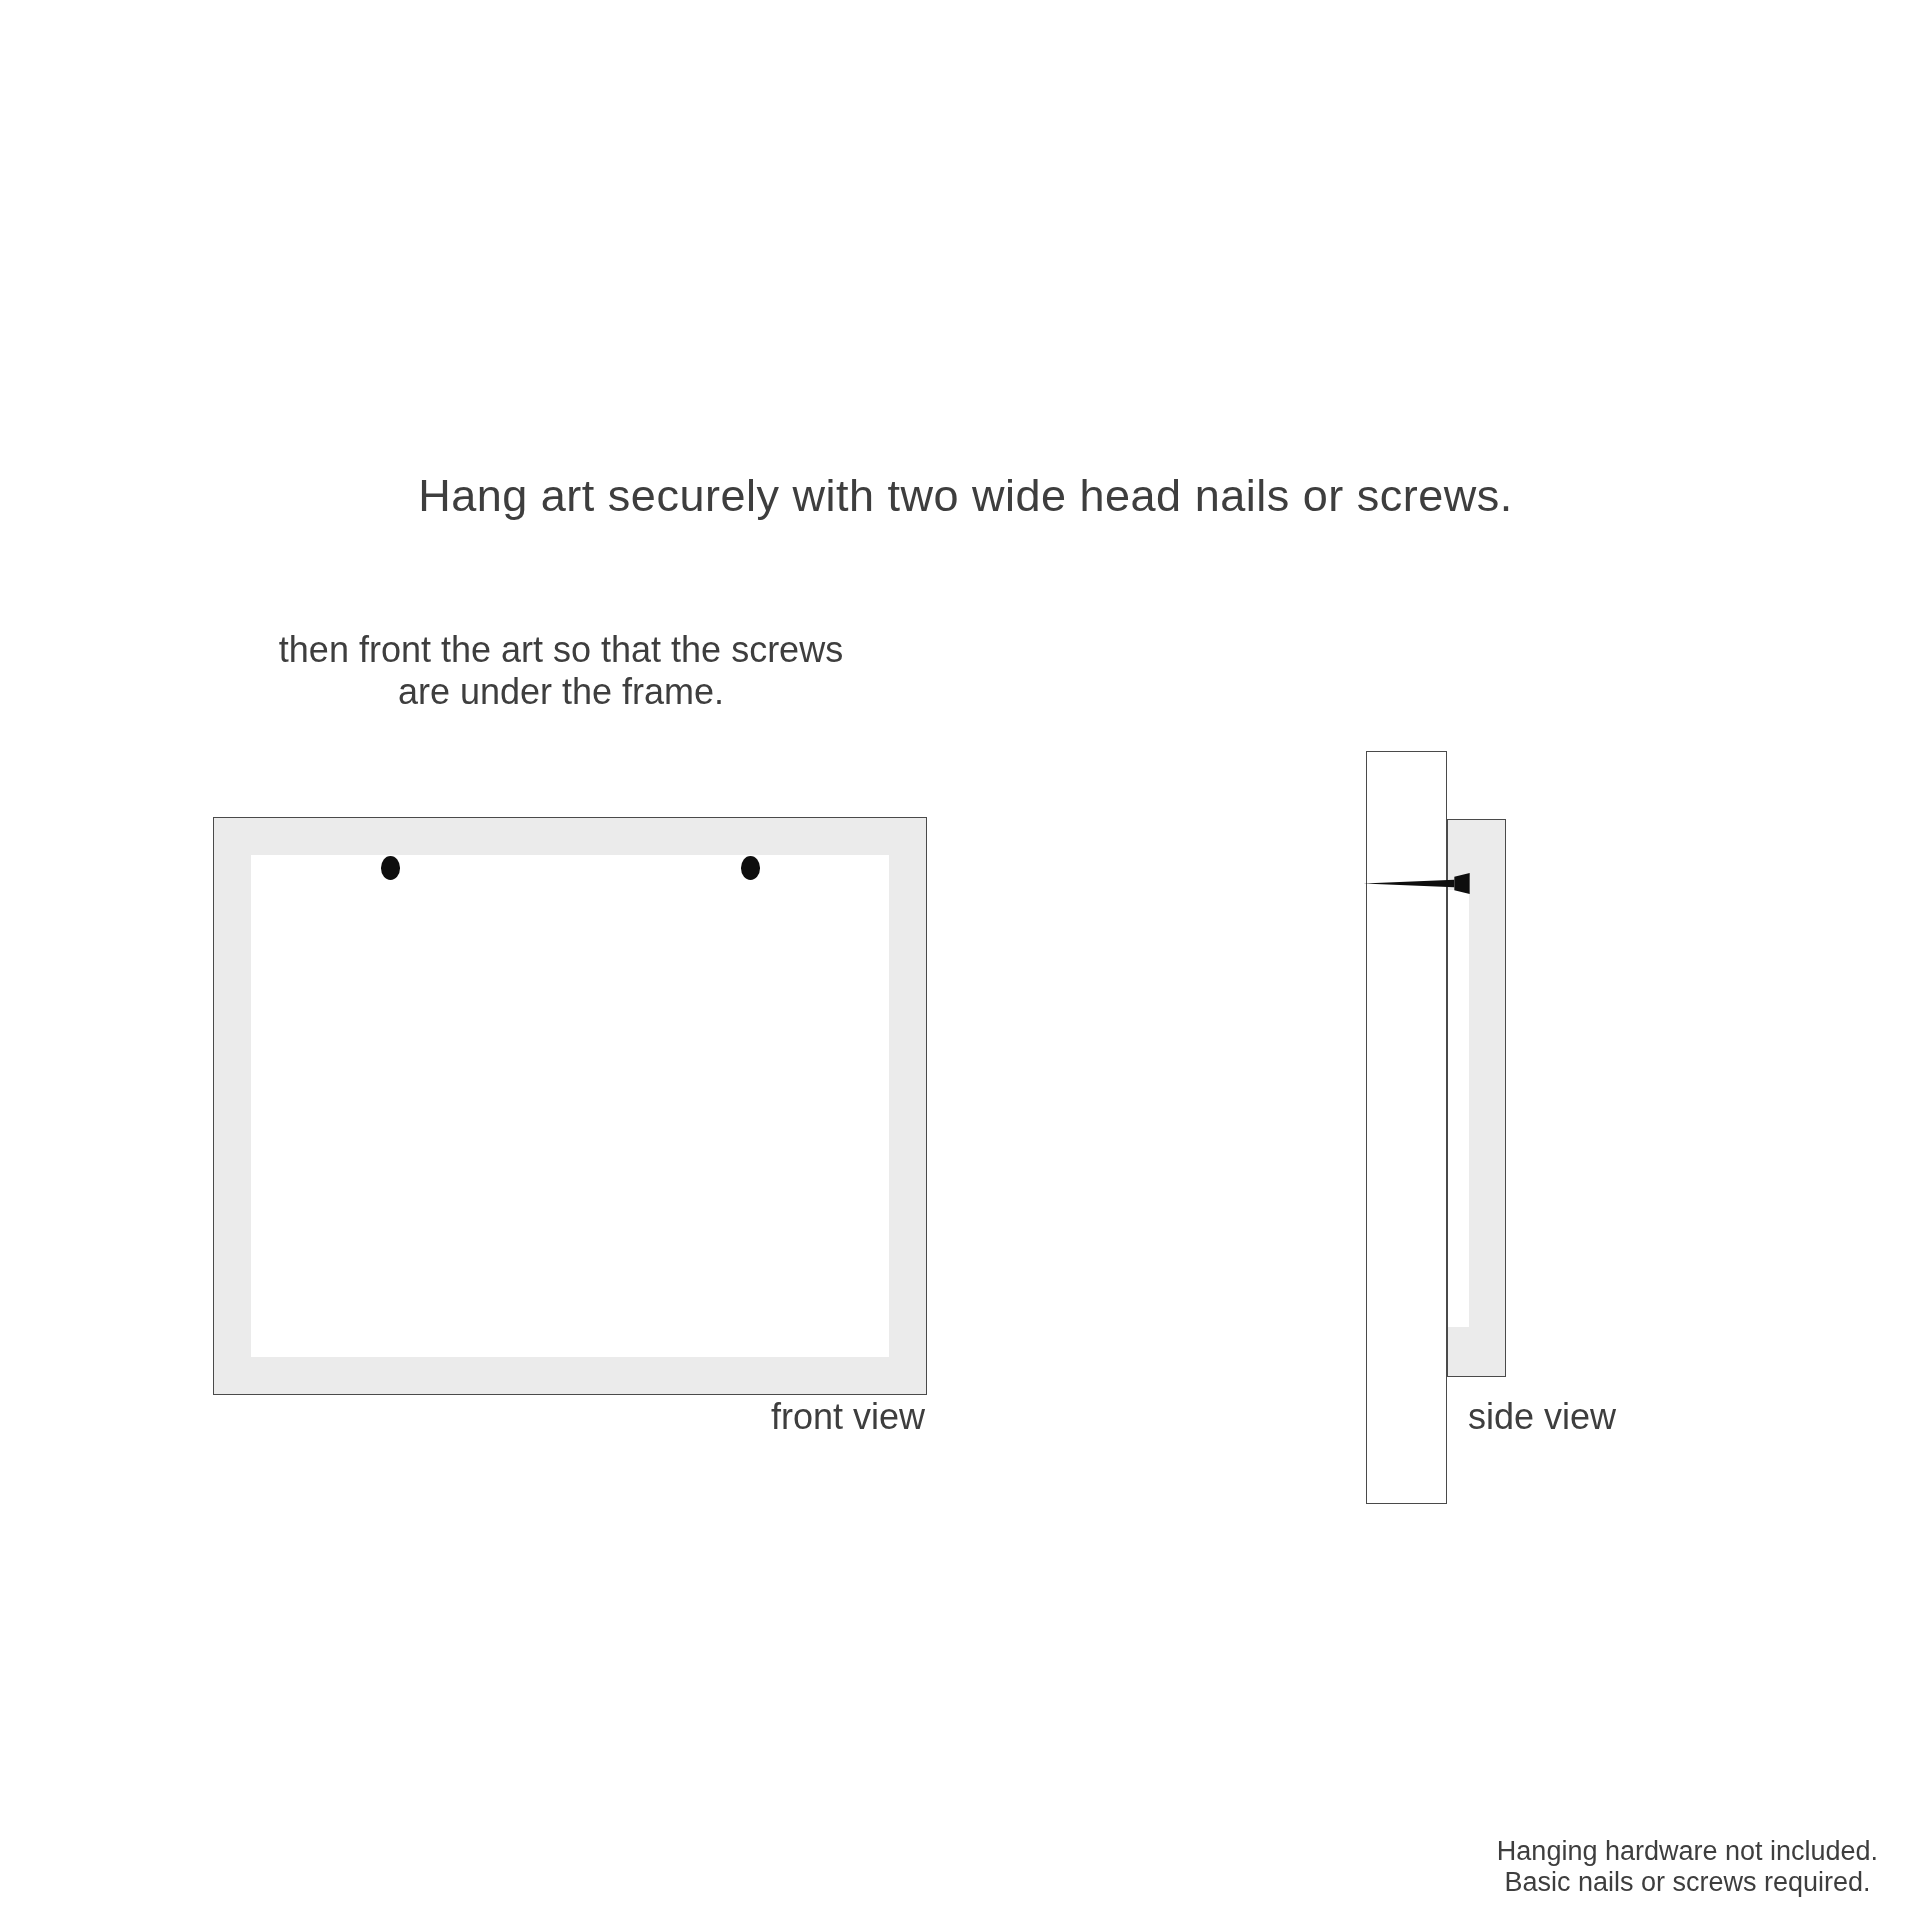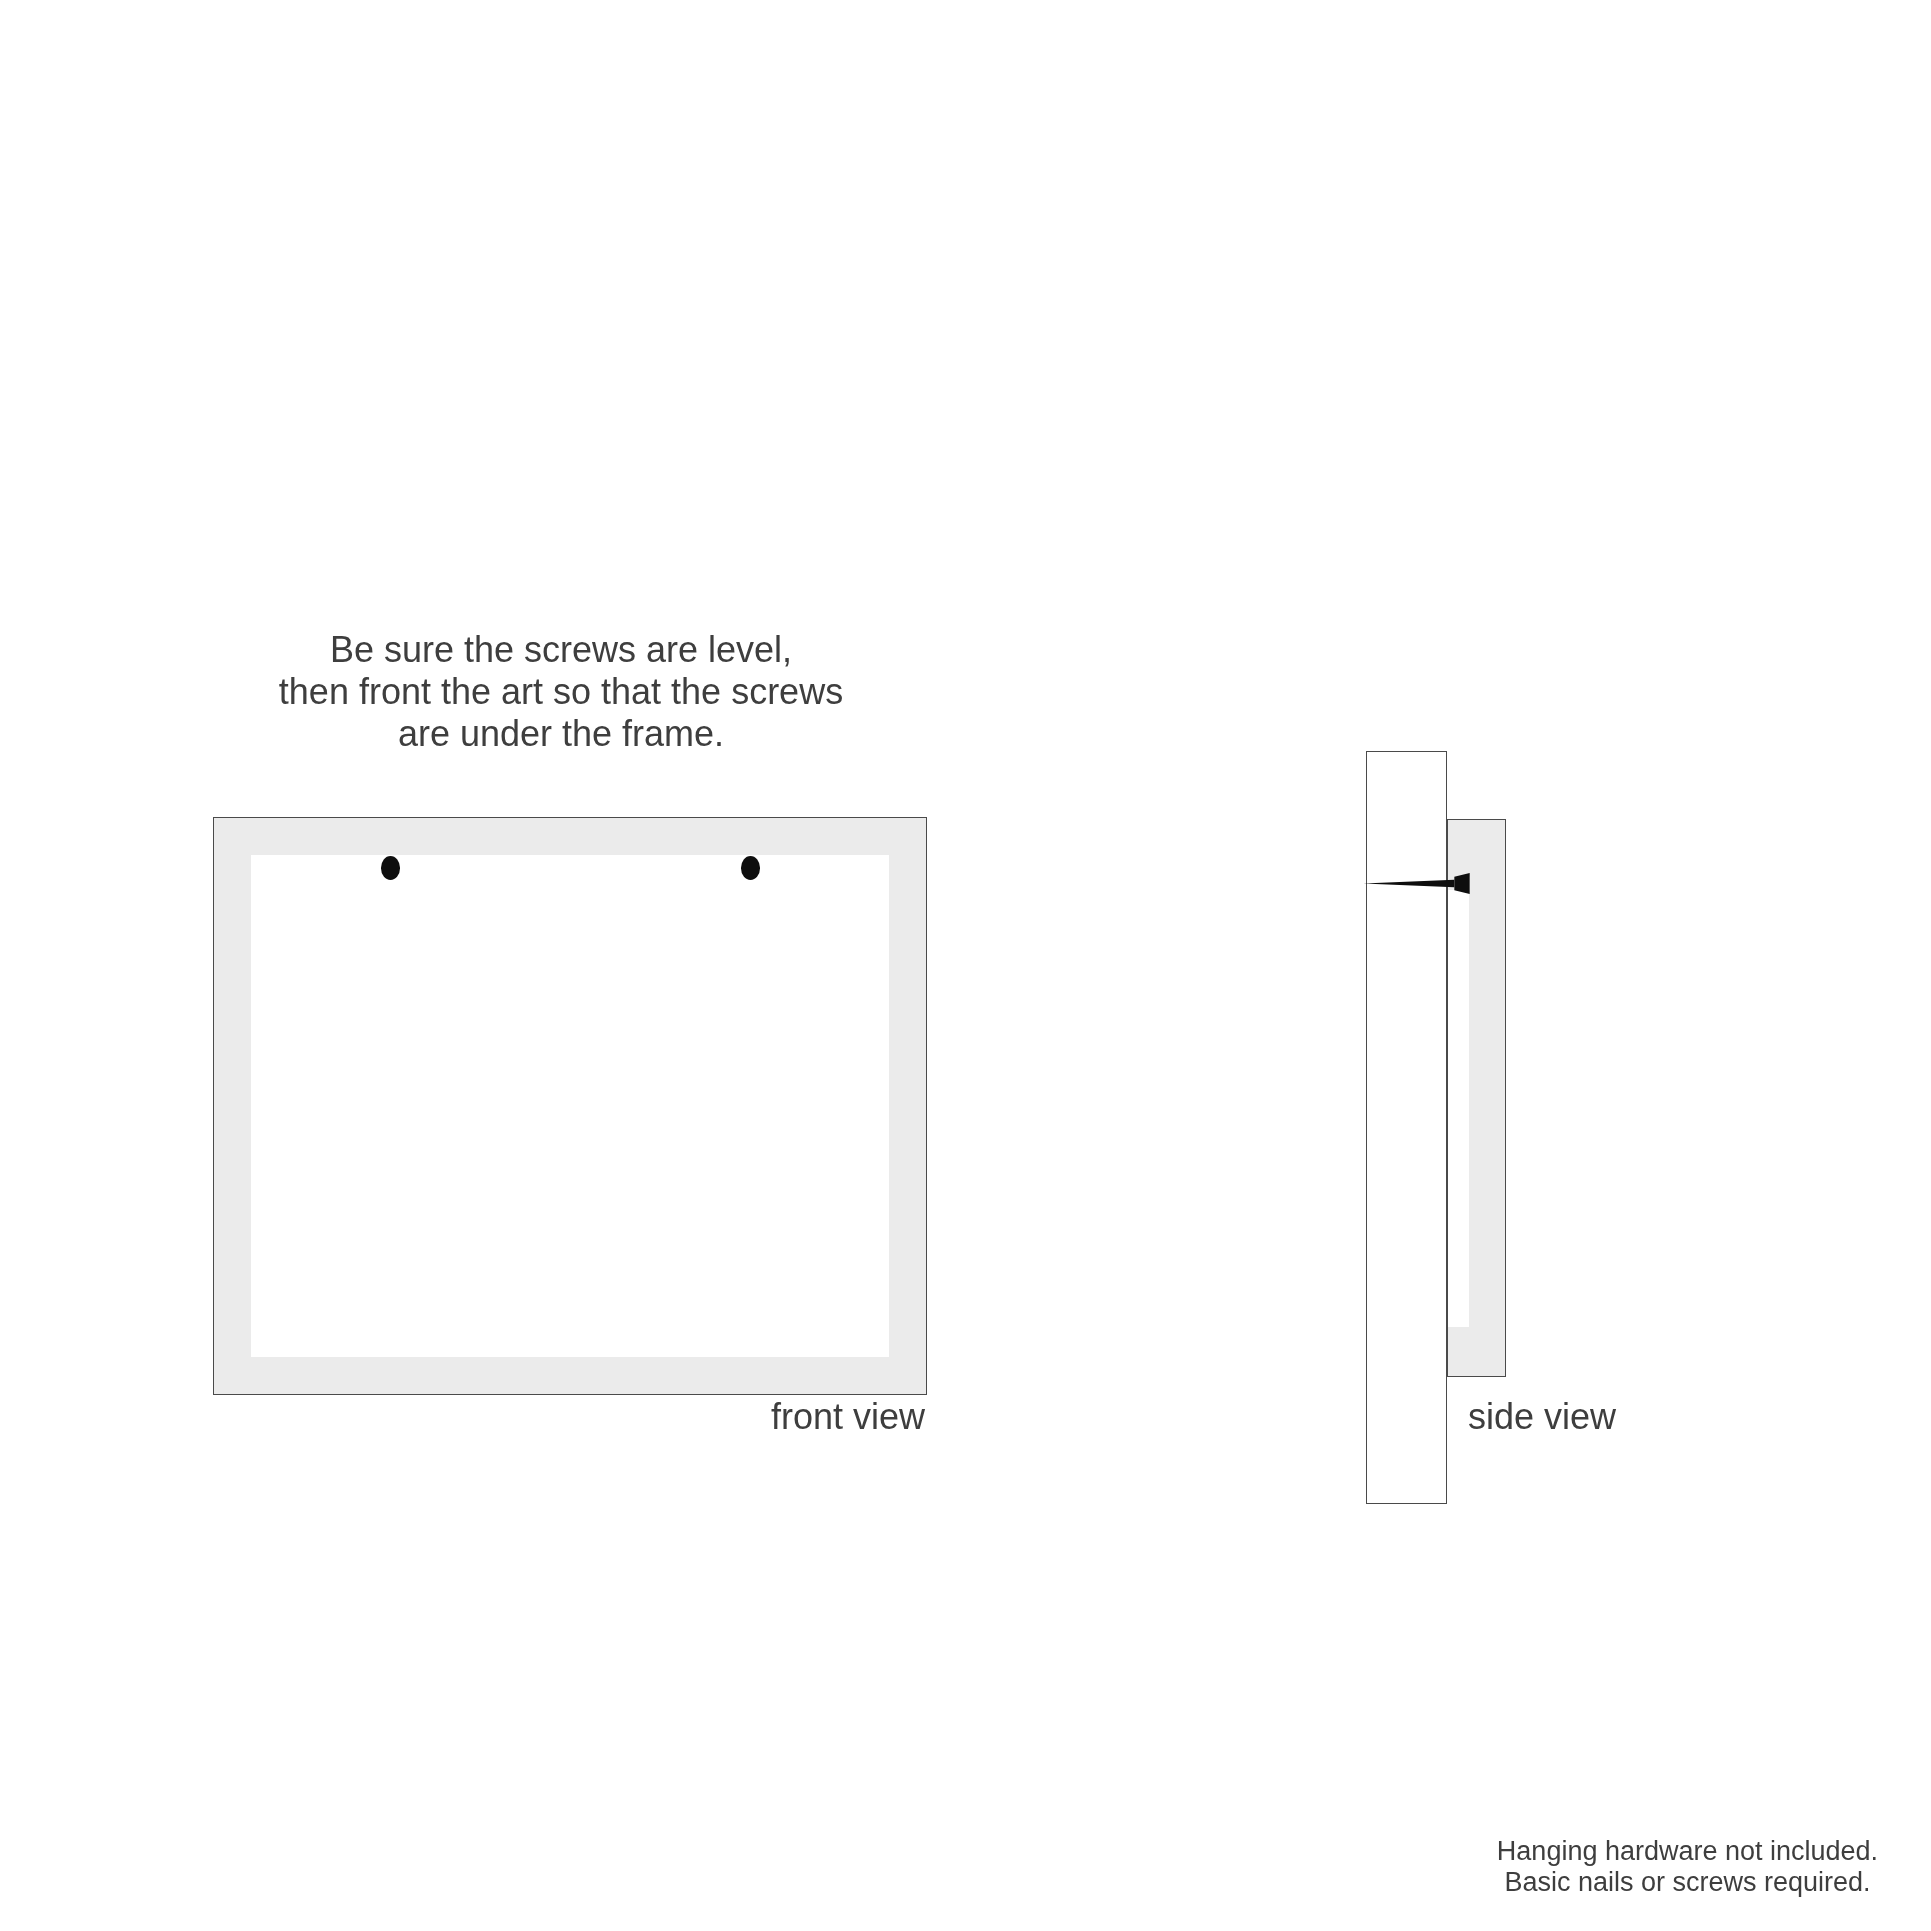--- a/index.html
+++ b/index.html
@@ -110,23 +110,23 @@
     font-size: 27px;
     font-weight: 300;
     line-height: 31px;
   }
 </style>
 </head>
 <body>
 
 <div class="page">
 
+  <h1 class="page-title">Hang art securely with two wide head nails or screws.</h1>
 
   <div class="caption caption-front">
-    <div>Be sure the screws are level,</div>
     <div>then front the art so that the screws</div>
     <div>are under the frame.</div>
   </div>
 
   <div class="caption caption-side">
   </div>
 
   <div class="front-frame">
     <div class="frame-opening"></div>
   </div>

